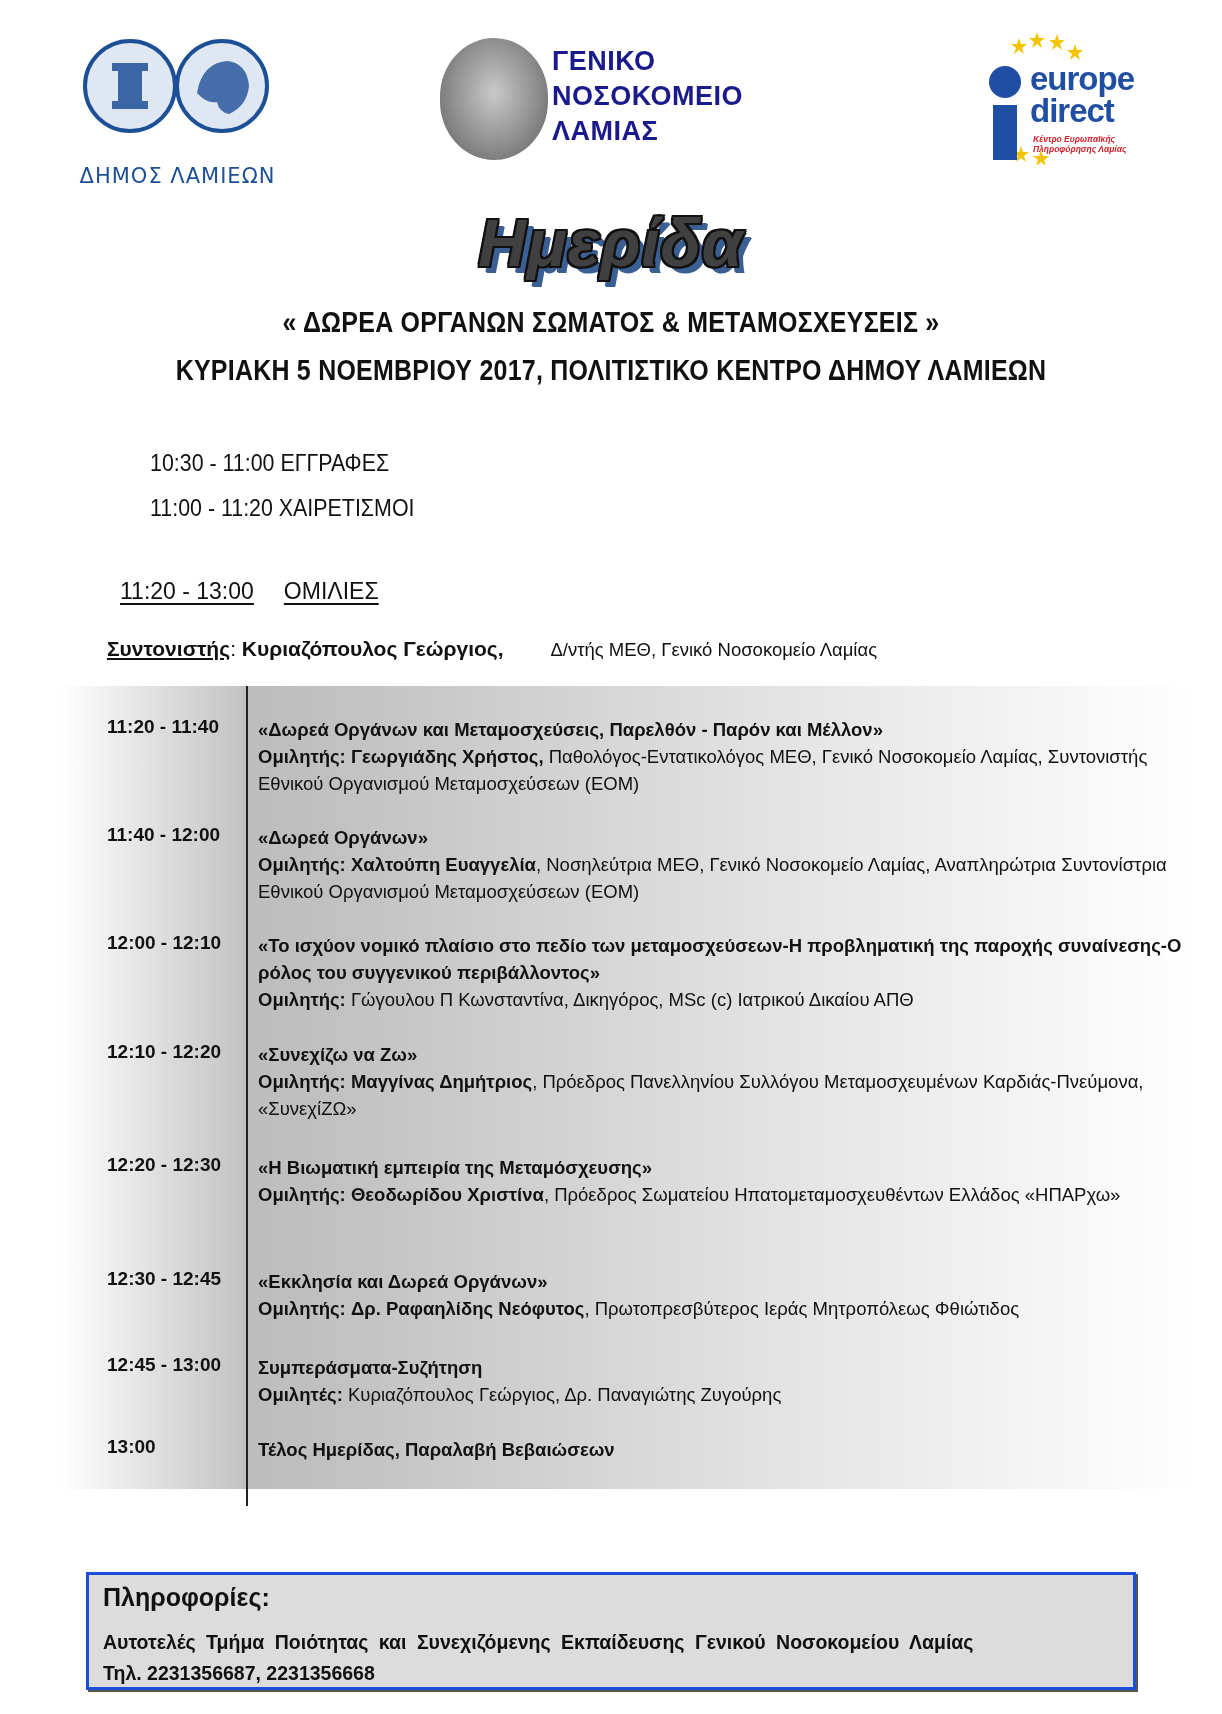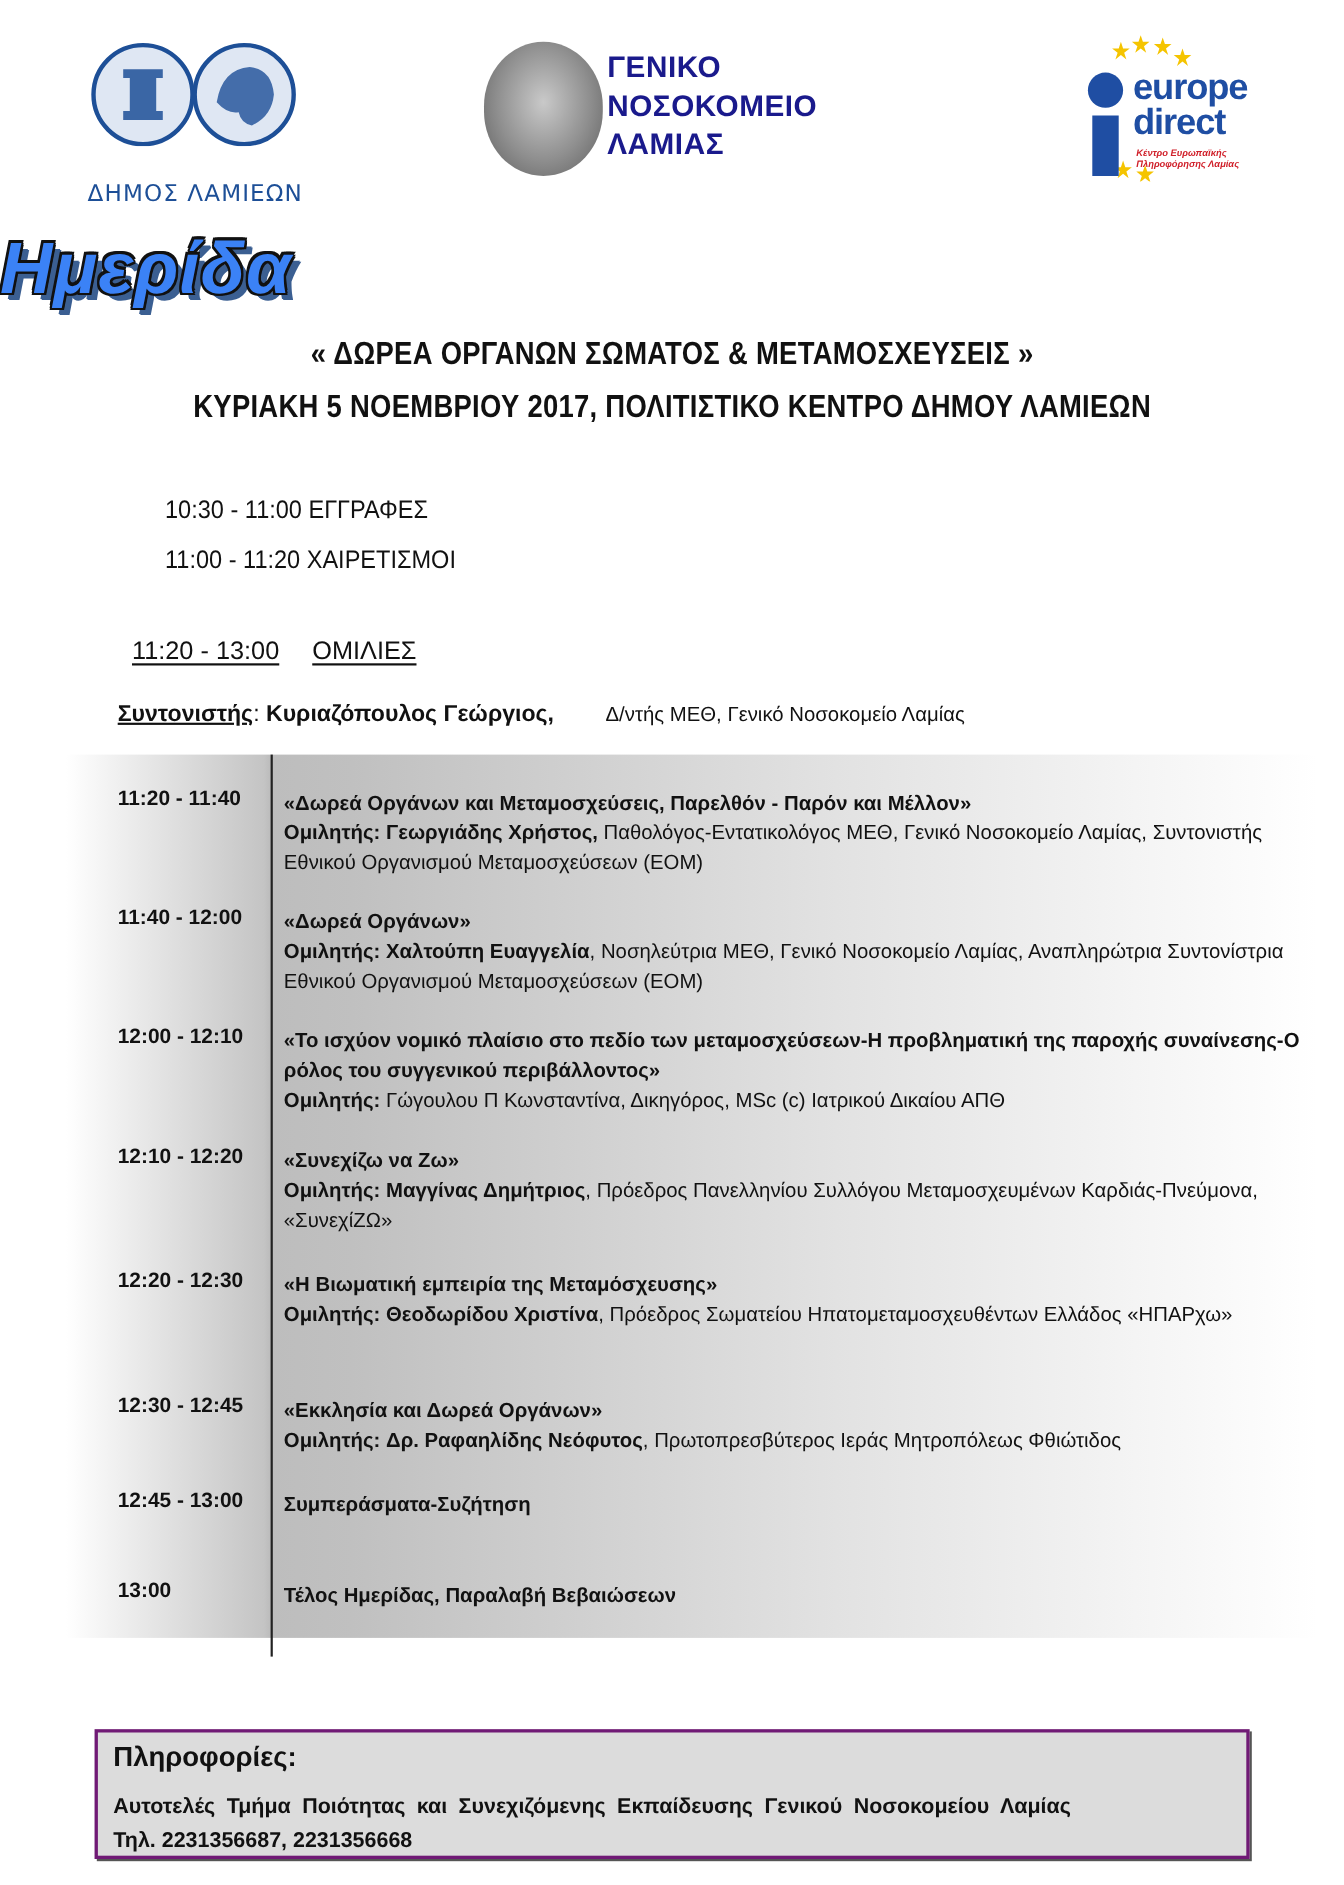--- a/index.html
+++ b/index.html
@@ -22,22 +22,22 @@
 
     .logo-europe { left: 975px; top: 30px; width: 180px; height: 135px; }
     .logo-europe .stars { position: absolute; left: 0; top: 0; width: 180px; height: 135px; }
     .logo-europe .word1 { position: absolute; left: 55px; top: 30px; color: #1f4ea3; font-weight: bold; font-size: 33px; letter-spacing: -1px; }
     .logo-europe .word2 { position: absolute; left: 55px; top: 62px; color: #1f4ea3; font-weight: bold; font-size: 33px; letter-spacing: -1px; }
     .logo-europe .sub { position: absolute; left: 58px; top: 104px; color: #d0202a; font-size: 8.5px; font-weight: bold; line-height: 10px; font-style: italic; }
     .logo-europe .ibar { position: absolute; left: 18px; top: 75px; width: 24px; height: 55px; background: #1f4ea3; }
     .logo-europe .idot { position: absolute; left: 14px; top: 36px; width: 32px; height: 32px; border-radius: 50%; background: #1f4ea3; }
 
     
-    .hmerida { left: 0; width: 1222px; top: 205px; text-align: left; font-size: 66px; font-weight: bold; font-style: italic;
-      color: #3b82f6; letter-spacing: 1px;
+    .hmerida { left: 0; width: 1222px; top: 205px; text-align: center; font-size: 66px; font-weight: bold; font-style: italic;
+      color: #404040; letter-spacing: 1px;
       text-shadow: -2px -2px 0 #111, 2px -2px 0 #111, -2px 2px 0 #111, 2px 2px 0 #111,
                    0 -2px 0 #111, 0 2px 0 #111, -2px 0 0 #111, 2px 0 0 #111,
                    6px 6px 0 #3b5f92, 7px 7px 0 #3b5f92; }
     .title1 { left: 0; width: 1222px; top: 306px; text-align: center; font-size: 29px; font-weight: bold;
       transform: scaleX(0.86); transform-origin: 611px 0; letter-spacing: 0.3px; }
     .title2 { left: 0; width: 1222px; top: 354px; text-align: center; font-size: 29px; font-weight: bold;
       transform: scaleX(0.86); transform-origin: 611px 0; letter-spacing: 0.3px; }
 
     
     .pre { left: 150px; font-size: 23px; transform: scaleX(0.93); transform-origin: 0 0; }
@@ -56,21 +56,21 @@
       background: linear-gradient(to right, #ffffff 0px, #c4c4c4 180px, #bdbdbd 185px, #c0c0c0 260px, #e2e2e2 700px, #ffffff 1138px); }
     .divider { left: 246px; top: 686px; width: 2px; height: 820px; background: #222; }
     .row { position: absolute; left: 0; width: 1222px; }
     .time { position: absolute; left: 107px; width: 135px; font-size: 19px; font-weight: bold; white-space: nowrap; }
     .content { position: absolute; left: 258px; width: 930px; font-size: 18.5px; line-height: 27px; }
     .content .t { font-weight: bold; }
     .content .spk b { font-weight: bold; text-align: center; }
 
     
     .info { left: 86px; top: 1572px; width: 1050px; height: 118px; background: #dcdcdc;
-      border: 3px solid #701a75; box-shadow: 2px 2px 0 #555; box-sizing: border-box; }
+      border: 3px solid #1d4ed8; box-shadow: 2px 2px 0 #555; box-sizing: border-box; }
     .info .h { position: absolute; left: 14px; top: 8px; font-size: 25px; font-weight: bold; }
     .info .l1 { position: absolute; left: 14px; top: 56px; font-size: 19.5px; font-weight: bold; word-spacing: 5px; white-space: nowrap; }
     .info .l2 { position: absolute; left: 14px; top: 87px; font-size: 19.5px; font-weight: bold; white-space: nowrap; }
   </style>
 </head>
 <body>
 
 <div class="abs logo-dimos">
   <svg class="coins" viewBox="0 0 190 95">
     <circle cx="48" cy="48" r="45" fill="#dfe7f3" stroke="#1d4f97" stroke-width="4"></circle>
@@ -177,20 +177,21 @@
   <div class="content">
     <div class="t">«Εκκλησία και Δωρεά Οργάνων»</div>
     <div class="spk"><b>Ομιλητής:</b> <b>Δρ. Ραφαηλίδης Νεόφυτος</b><span>, Πρωτοπρεσβύτερος Ιεράς Μητροπόλεως Φθιώτιδος</span></div>
   </div>
 </div>
 
 <div class="row" style="top:1354px;">
   <div class="time">12:45 - 13:00</div>
   <div class="content">
     <div class="t">Συμπεράσματα-Συζήτηση</div>
+    <div class="spk"><b>Ομιλητές:</b><span> Κυριαζόπουλος Γεώργιος, Δρ. Παναγιώτης Ζυγούρης</span></div>
   </div>
 </div>
 
 <div class="row" style="top:1436px;">
   <div class="time">13:00</div>
   <div class="content">
     <div class="t">Τέλος Ημερίδας, Παραλαβή Βεβαιώσεων</div>
   </div>
 </div>
 

